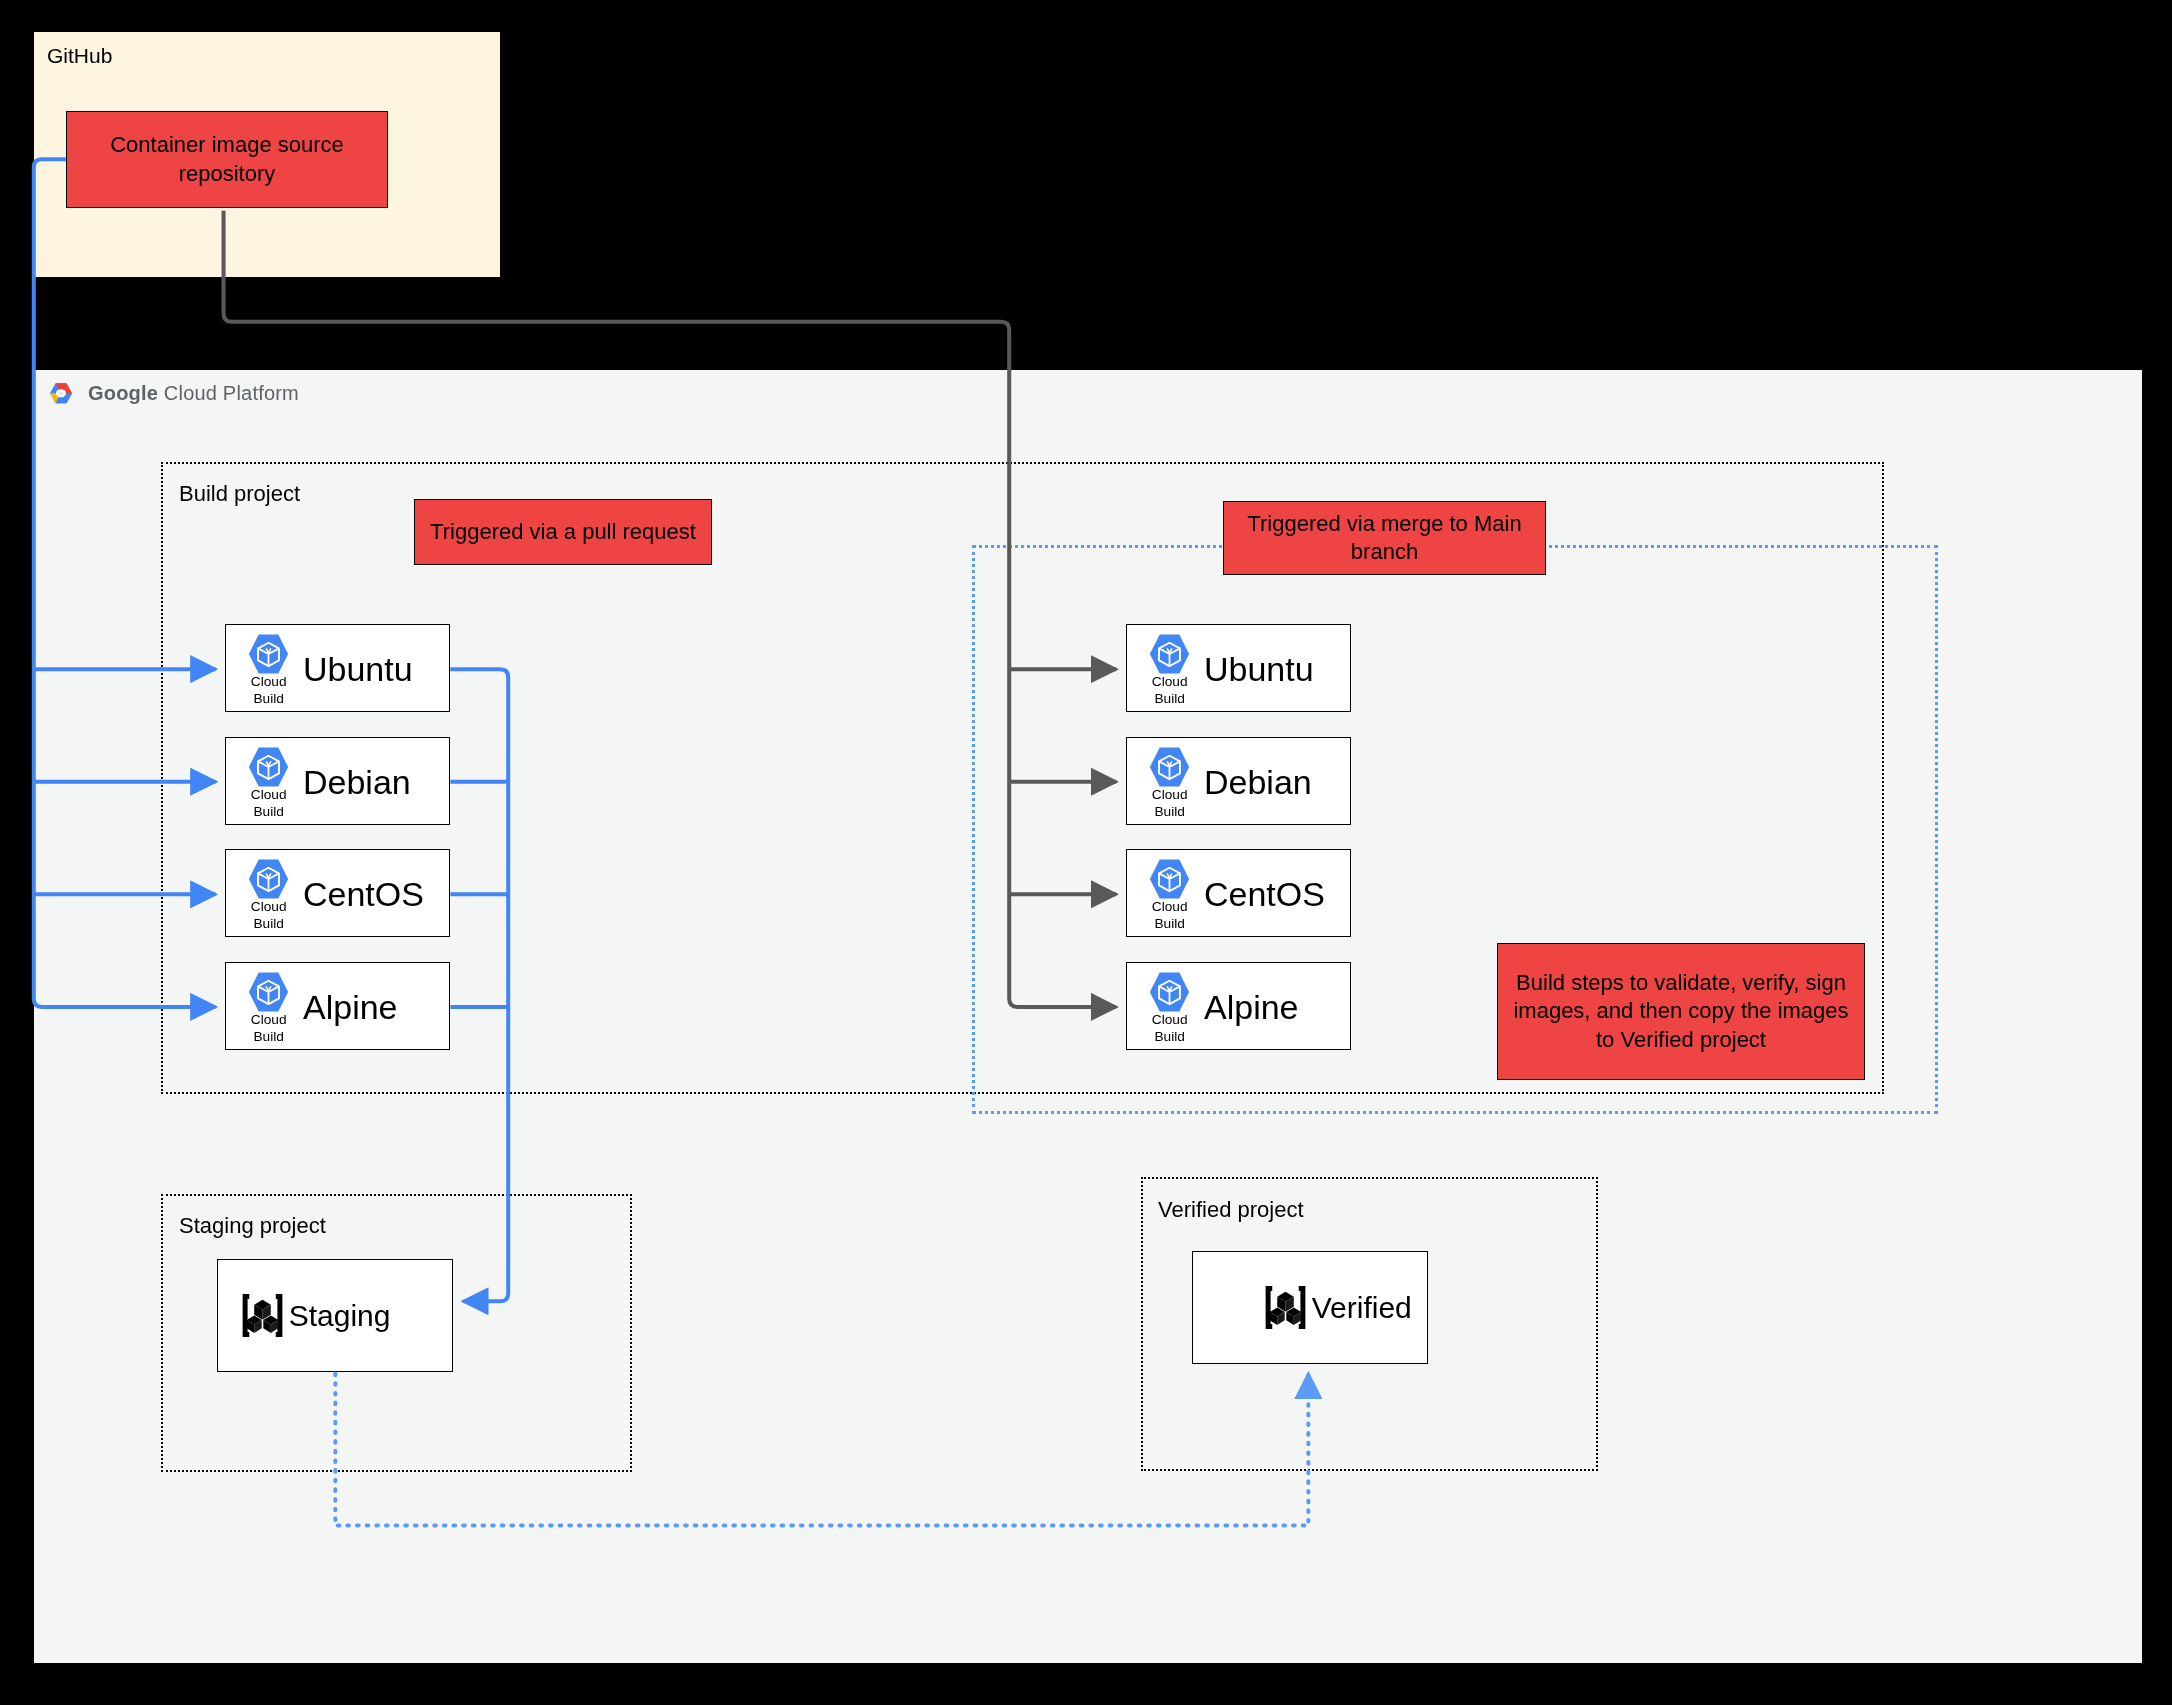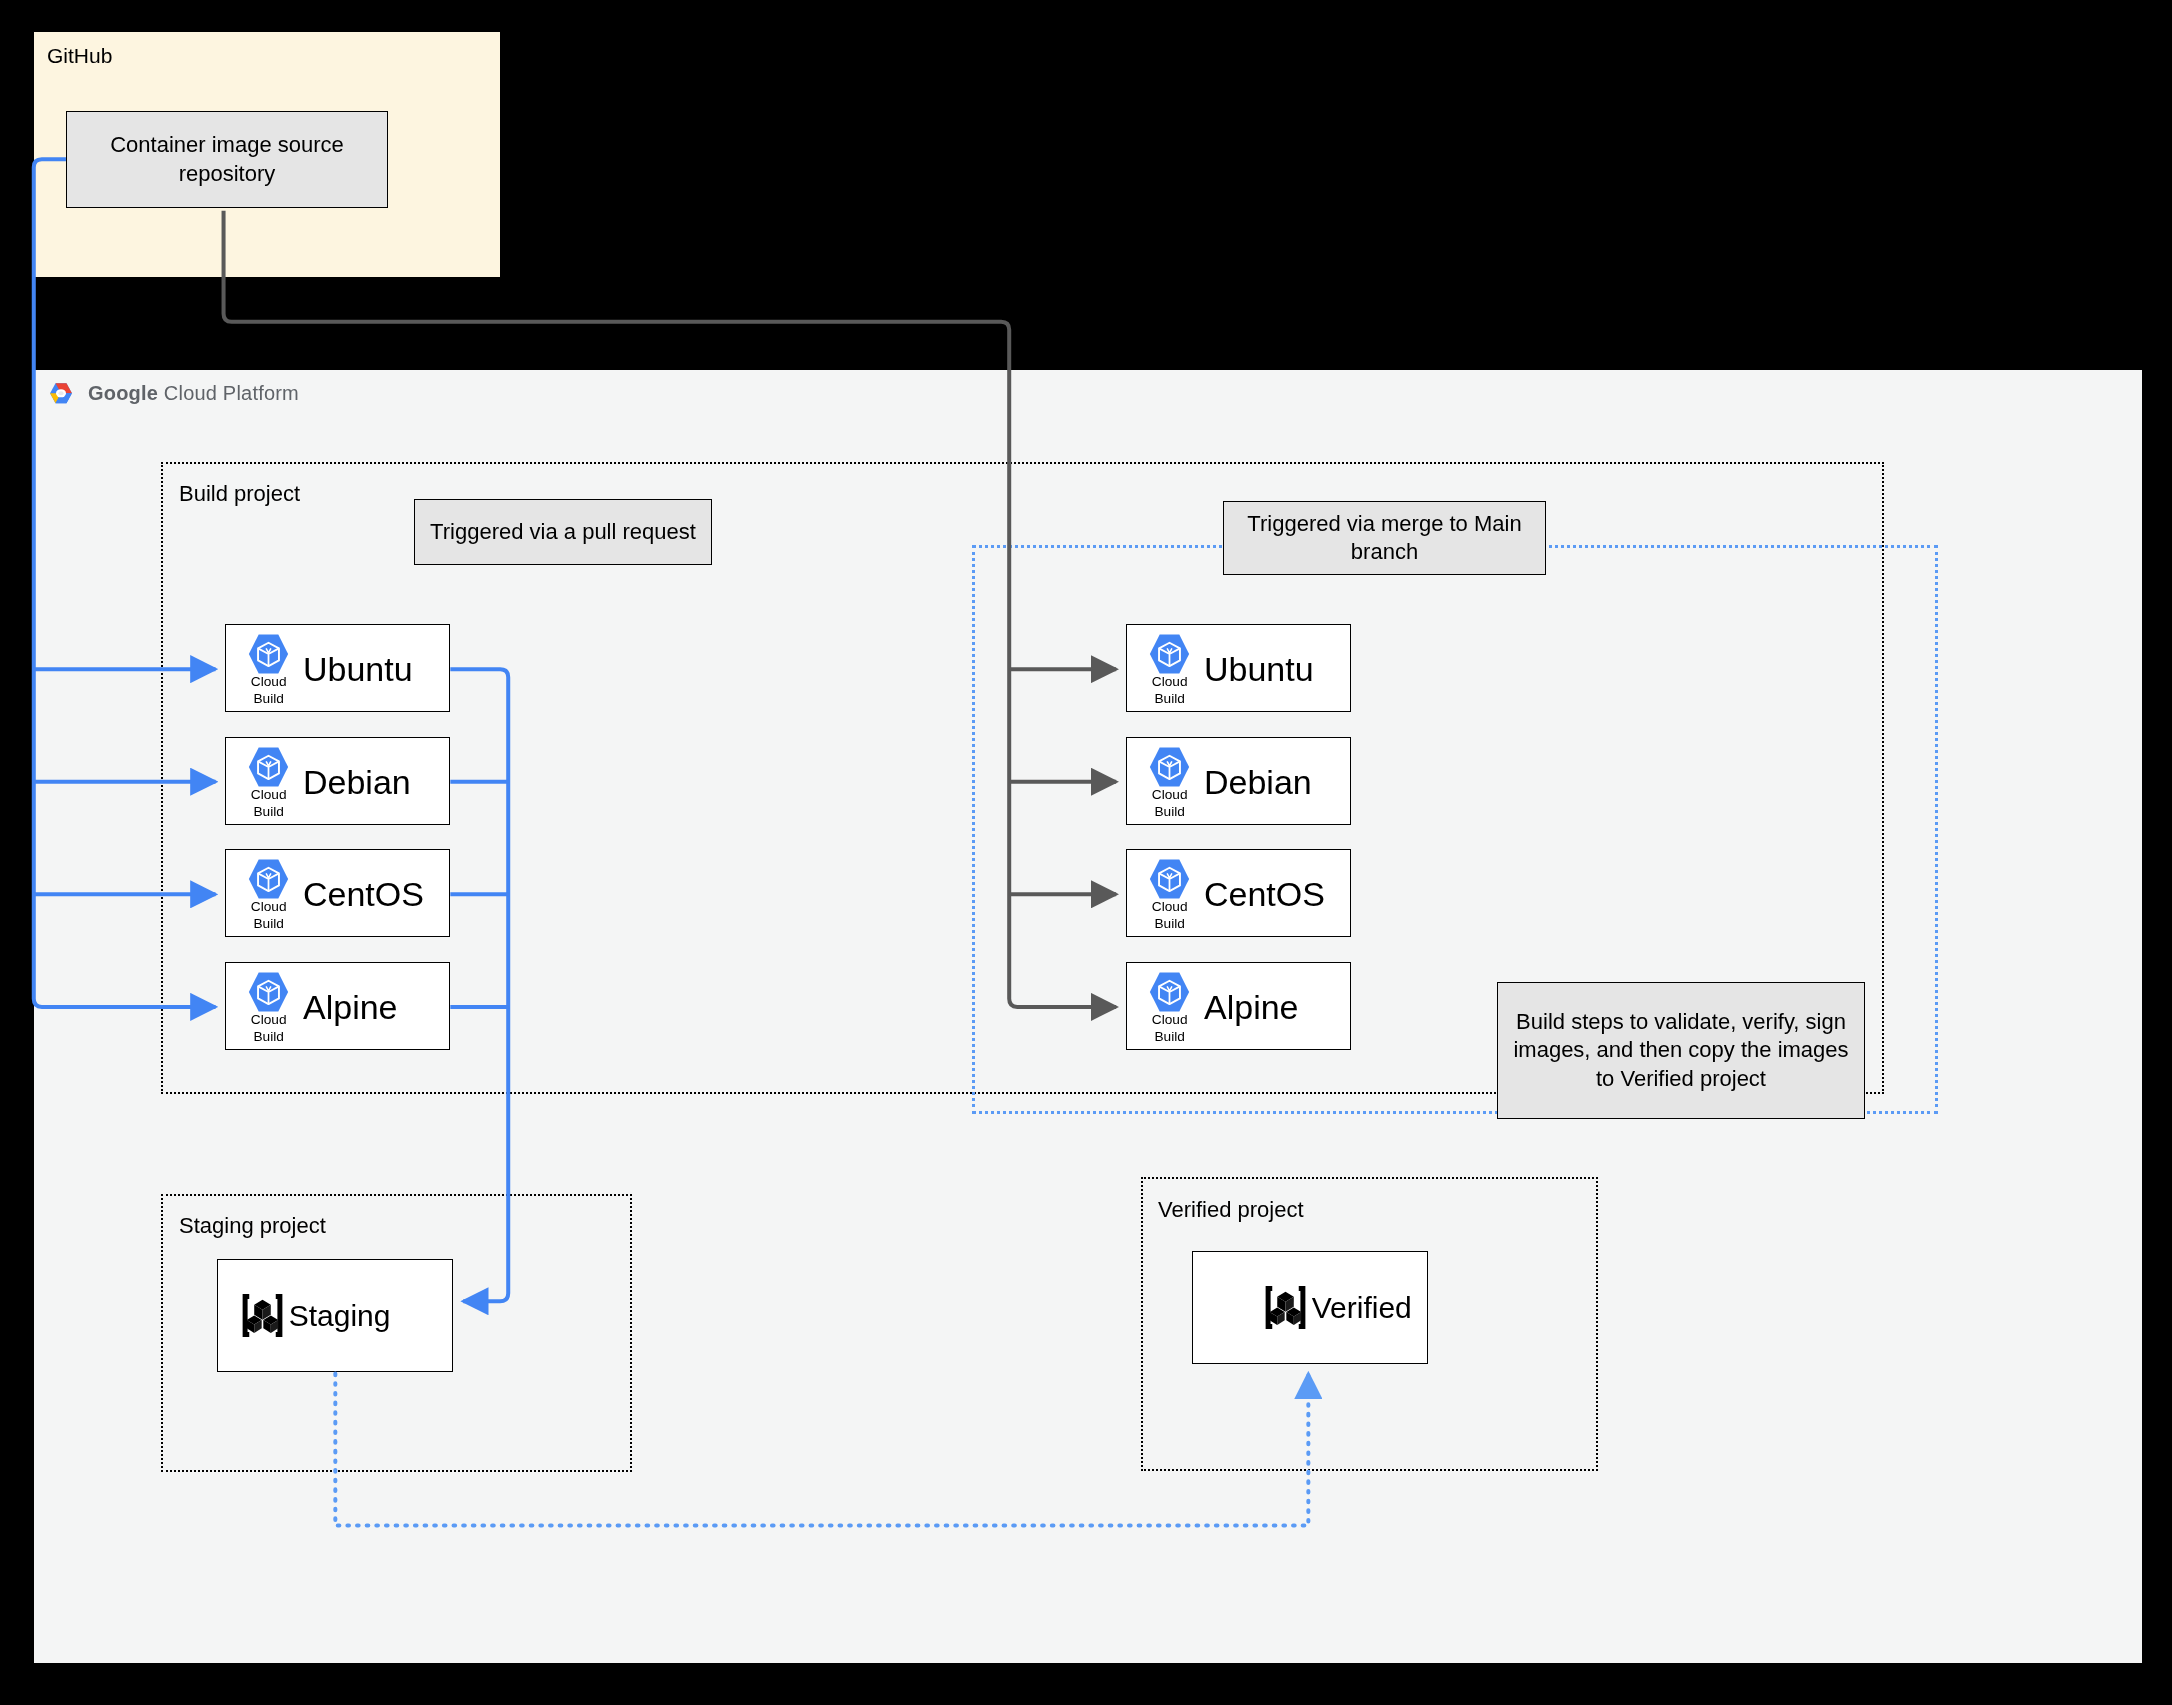--- a/index.html
+++ b/index.html
@@ -45,21 +45,21 @@
   }
   .grp-blue {
     position: absolute;
     border: 3.2px dotted #5b9bf5;
     background: transparent;
   }
 
   
   .wbox {
     position: absolute;
-    background: #e5e5e5;
+    background: #ef4444;
     border: 1.6px solid #000000;
     display: flex; align-items: center; justify-content: center;
     text-align: center;
     font-size: 22px; color: #000; line-height: 1.28;
     padding: 3.2px 8px;
   }
 
   
   .cb-node {
     position: absolute; width: 225px; height: 88px;
@@ -120,21 +120,21 @@
   <div class="grp" style="left:161px; top:1194px; width:471px; height:278px;"></div>
   <div class="grp-label" style="left:179px; top:1213px;">Staging project</div>
 
   <div class="grp" style="left:1141px; top:1177px; width:457px; height:294px;"></div>
   <div class="grp-label" style="left:1158px; top:1197px;">Verified project</div>
 
   <div class="wbox" style="left:414px; top:499px; width:298px; height:66px;">Triggered via a pull request</div>
 
   <div class="wbox" style="left:1223px; top:501px; width:323px; height:74px;">Triggered via merge to Main branch</div>
 
-  <div class="wbox" style="left:1497px; top:982px; width:368px; height:137px;">Build steps to validate, verify, sign images, and then copy the images to Verified project</div>
+  <div class="wbox" style="left:1497px; top:943px; width:368px; height:137px;">Build steps to validate, verify, sign images, and then copy the images to Verified project</div>
 
   <div class="cb-node" style="left:225px; top:624px;">
     <div class="cb-icon-wrap">
       <svg class="cb-hex" viewBox="0 0 56 52">
         <path d="M15.8 1.6 L40.2 1.6 L52.4 26 L40.2 50.4 L15.8 50.4 L3.6 26 Z" fill="#4285f4"></path>
         <path d="M28 12 L41 19 L41 34 L28 41 L15 34 L15 19 Z" fill="none" stroke="#ffffff" stroke-width="2.4" stroke-linejoin="round"></path>
         <path d="M15 19 L28 26 L41 19 M28 26 L28 41" fill="none" stroke="#ffffff" stroke-width="2.2" stroke-linejoin="round"></path>
         <path d="M25 19 q3 5 3 7 q0 -2 3 -7" fill="none" stroke="#ffffff" stroke-width="2"></path>
       </svg>
       <div class="cb-sub">

